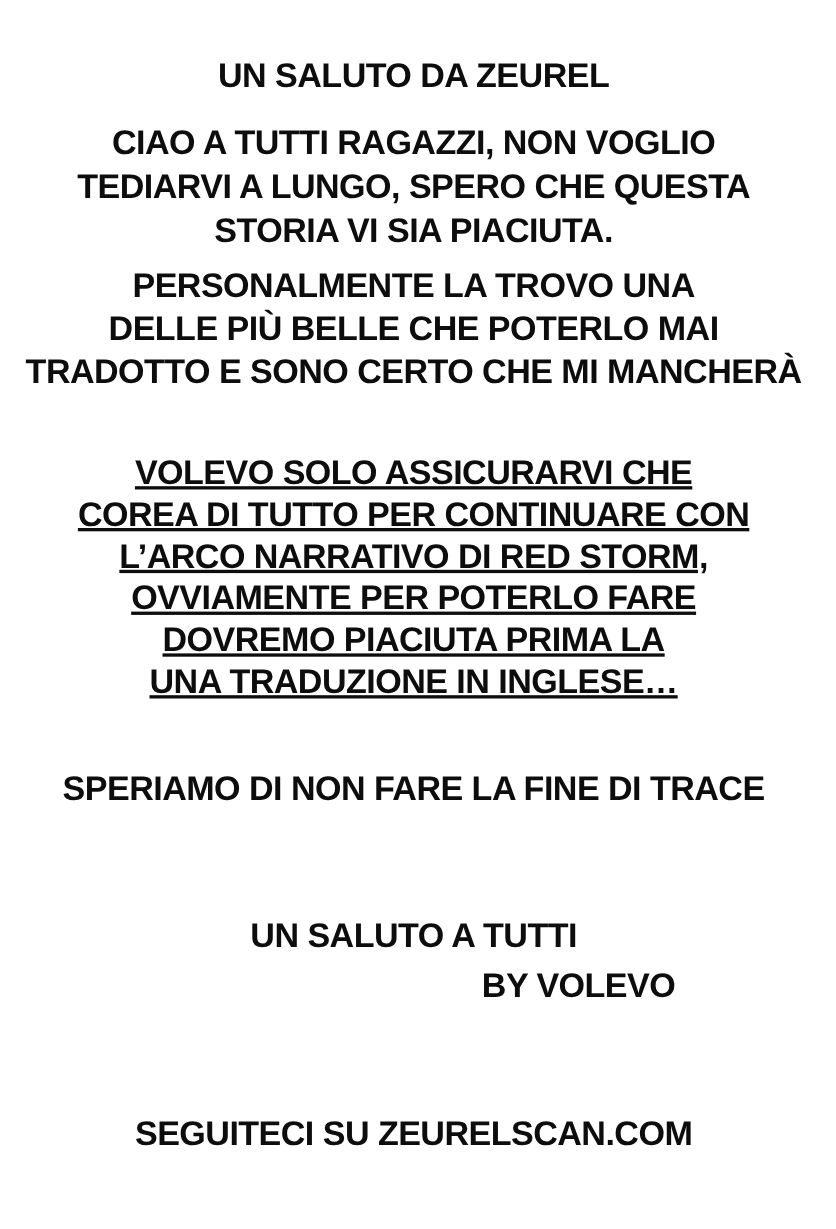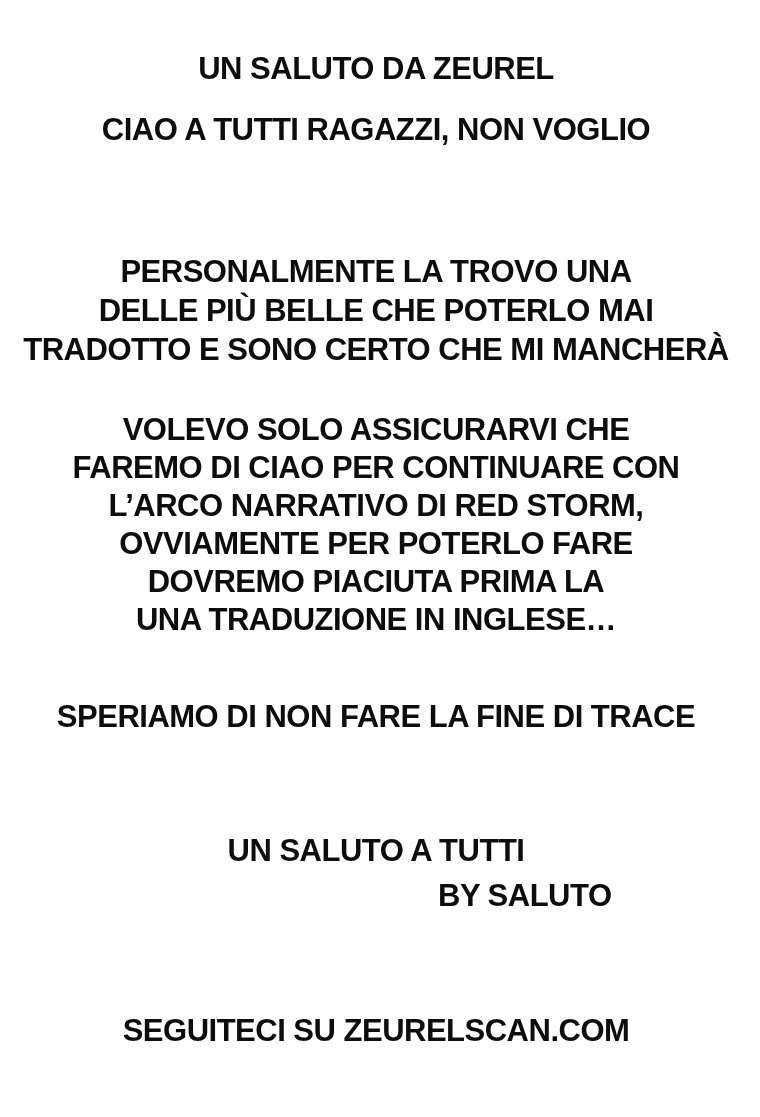--- a/index.html
+++ b/index.html
@@ -24,64 +24,66 @@
     text-align: center;
     font-size: 31px;
     letter-spacing: -0.5px;
     white-space: nowrap;
   }
   .line {
     display: block;
   }
   .title        { top: 50px;  line-height: 38px; }
   .para-intro   { top: 110px; line-height: 40px; }
-  .para-personal{ top: 252px; line-height: 39px; }
-  .para-future  { top: 411px; line-height: 38px; }
+  .para-personal{ top: 240px; line-height: 39px; }
+  .para-future  { top: 411px; line-height: 38px; text-decoration: underline; }
   .line-trace   { top: 698px; line-height: 38px; }
   .line-saluto  { top: 832px; line-height: 38px; }
   .line-byline  { top: 877px; line-height: 38px; text-align: left; padding-left: 438px; box-sizing: border-box; }
   .footer       { top: 1012px; line-height: 38px; }
 </style>
 </head>
 <body>
 
 <div class="page">
 
   <div class="block title">
     <span class="line">UN SALUTO DA ZEUREL</span>
   </div>
 
   <div class="block para-intro">
     <span class="line">CIAO A TUTTI RAGAZZI, NON VOGLIO</span>
+    <span class="line">TEDIARVI A LUNGO, SPERO CHE QUESTA</span>
+    <span class="line">STORIA VI SIA PIACIUTA.</span>
   </div>
 
   <div class="block para-personal">
     <span class="line">PERSONALMENTE LA TROVO UNA</span>
     <span class="line">DELLE PIÙ BELLE CHE POTERLO MAI</span>
     <span class="line">TRADOTTO E SONO CERTO CHE MI MANCHERÀ</span>
   </div>
 
   <div class="block para-future">
     <span class="line">VOLEVO SOLO ASSICURARVI CHE</span>
-    <span class="line">FAREMO DI CIAO PER CONTINUARE CON</span>
+    <span class="line">COREA DI TUTTO PER CONTINUARE CON</span>
     <span class="line">L’ARCO NARRATIVO DI RED STORM,</span>
     <span class="line">OVVIAMENTE PER POTERLO FARE</span>
     <span class="line">DOVREMO PIACIUTA PRIMA LA</span>
     <span class="line">UNA TRADUZIONE IN INGLESE…</span>
   </div>
 
   <div class="block line-trace">
     <span class="line">SPERIAMO DI NON FARE LA FINE DI TRACE</span>
   </div>
 
   <div class="block line-saluto">
     <span class="line">UN SALUTO A TUTTI</span>
   </div>
 
   <div class="block line-byline">
-    <span class="line">BY SALUTO</span>
+    <span class="line">BY VOLEVO</span>
   </div>
 
   <div class="block footer">
     <span class="line">SEGUITECI SU ZEURELSCAN.COM</span>
   </div>
 
 </div>
 
 </body></html>

